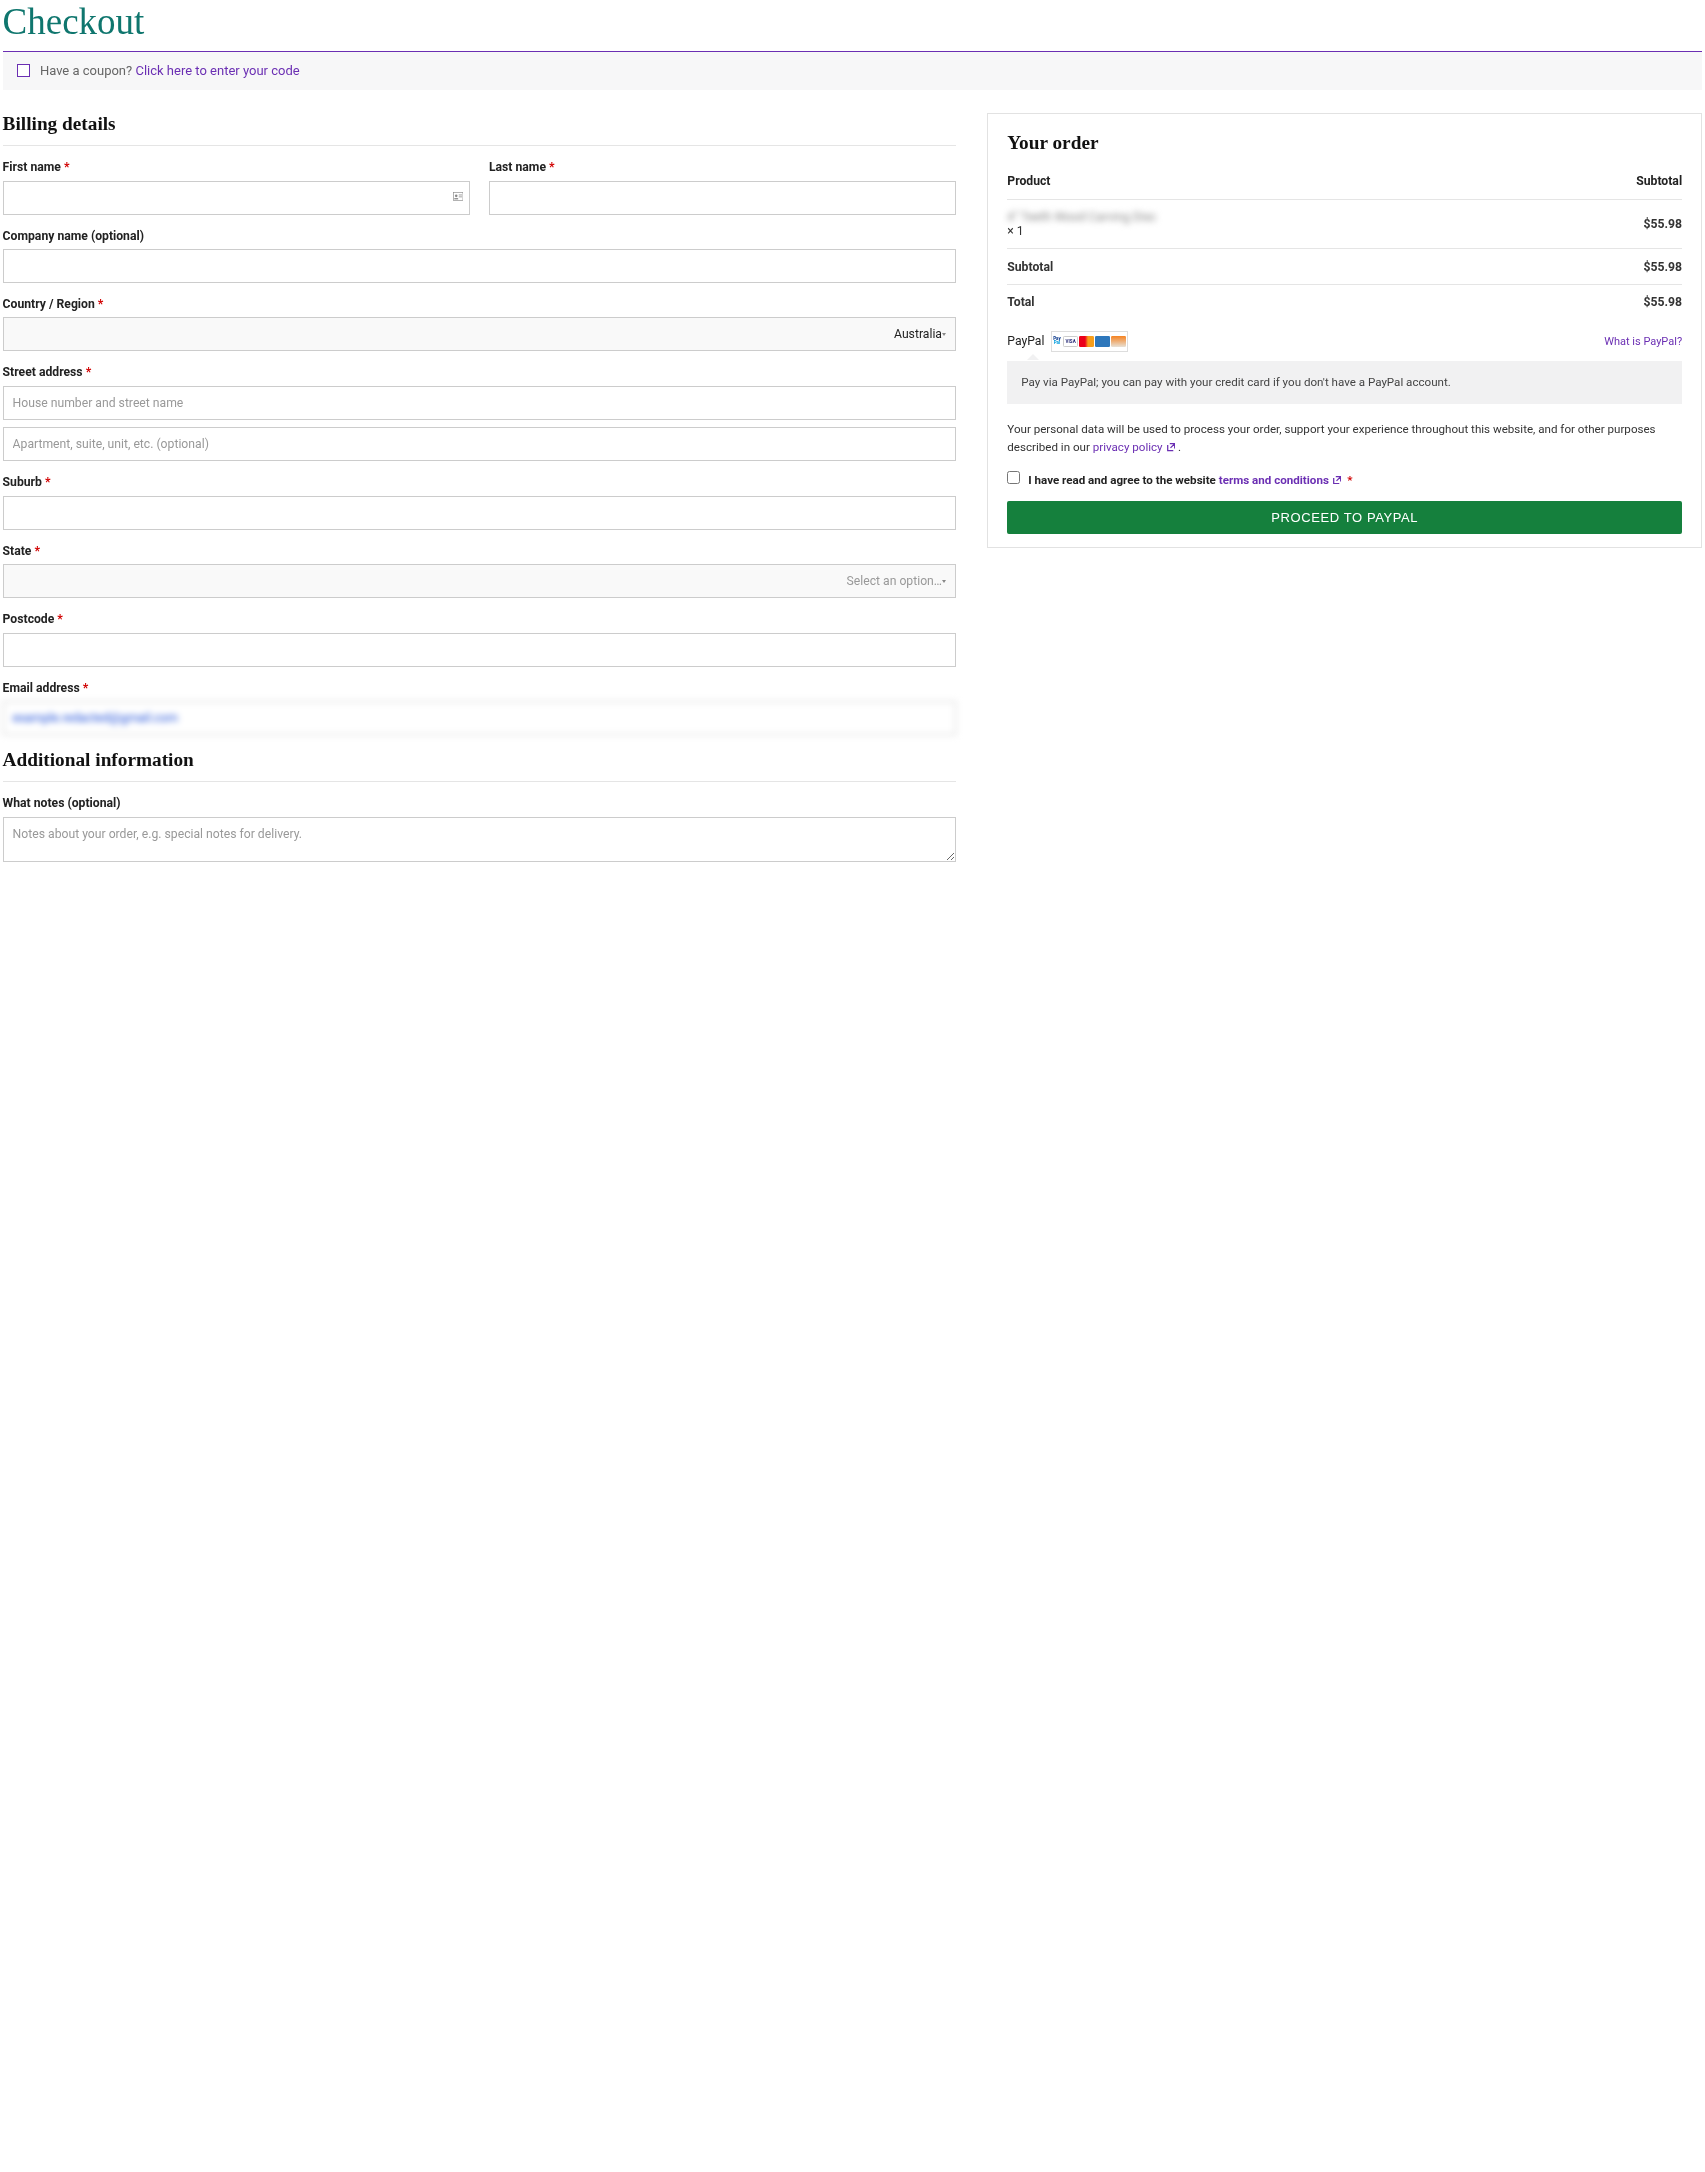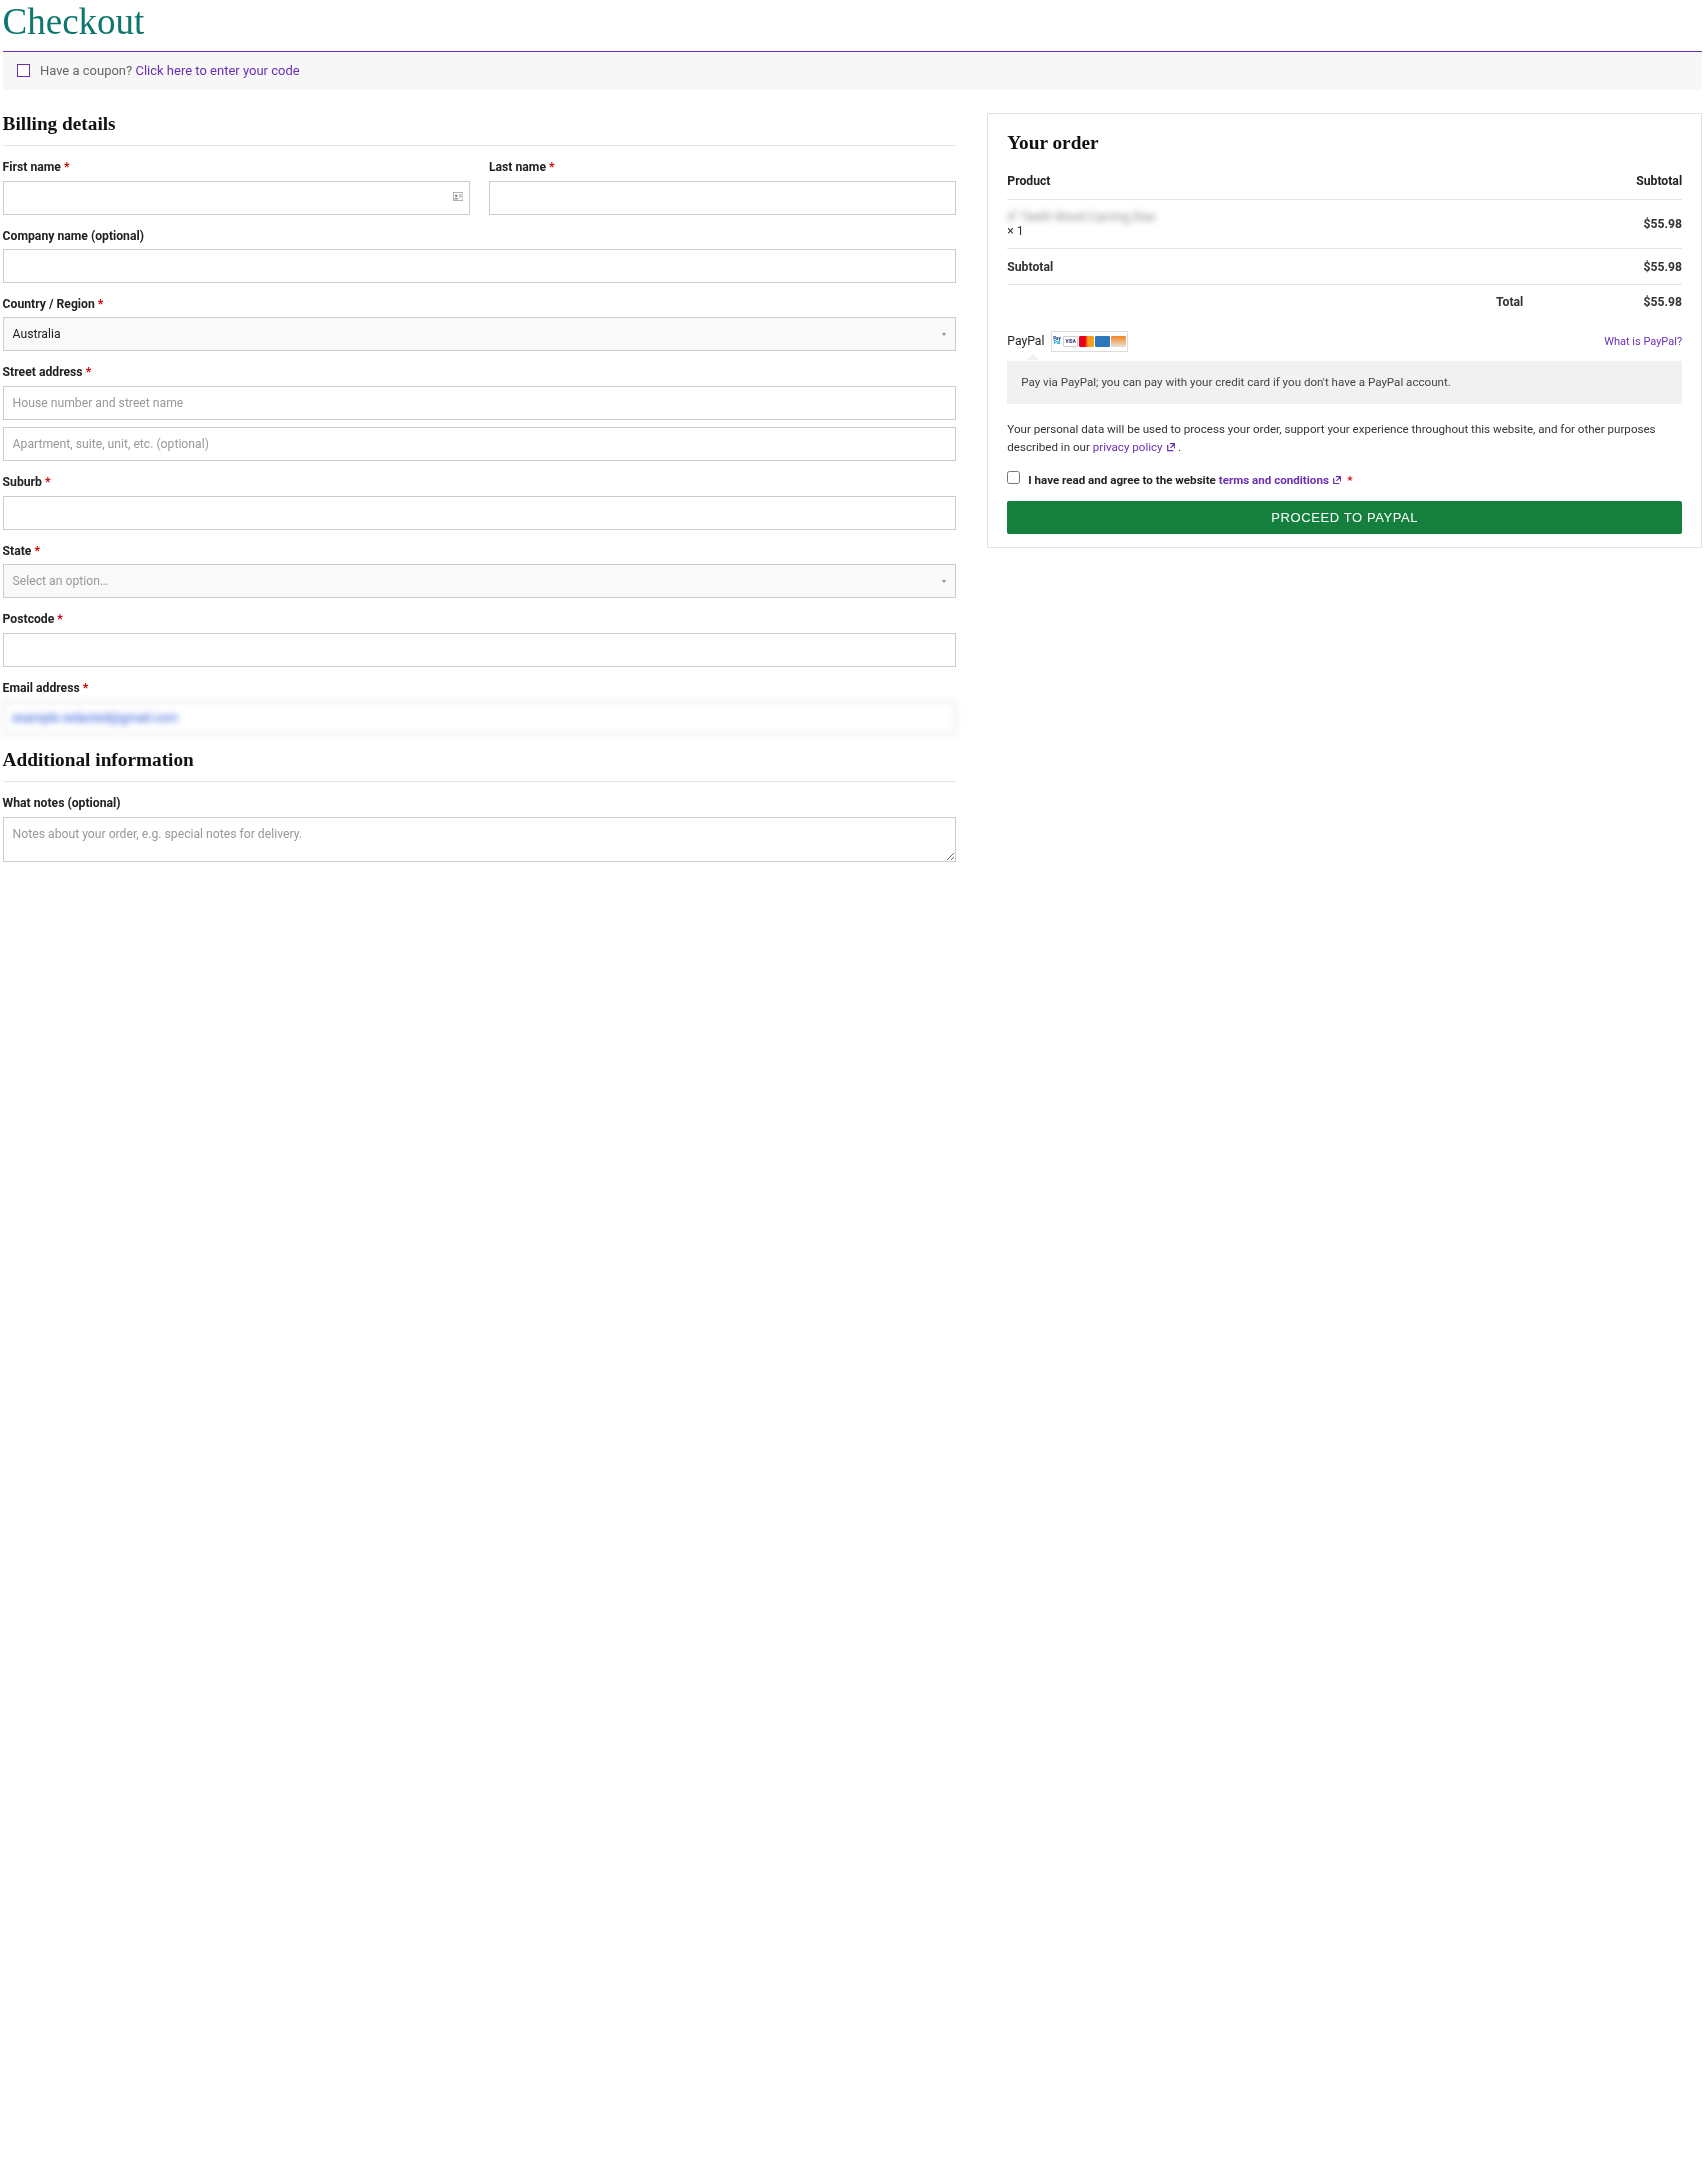--- a/index.html
+++ b/index.html
@@ -16,21 +16,21 @@
 .section-heading-wrap { border-bottom: 0.6px solid #e5e5e5; padding-bottom: 3.9px; margin-bottom: 14px; }
 .form-row { display: flex; gap: 19.3px; }
 .form-group { margin-bottom: 14px; flex: 1; position: relative; }
 label { display: block; font-weight: 700; font-size: 12.2px; color: #222; margin-bottom: 6.4px; }
 .req { color: #d10000; font-weight: 700; }
 input[type=text], input[type=email], textarea, .select {
   width: 100%; border: 0.6px solid #ccc; background: #fff; font-size: 12.2px;
   padding: 9px 9px; color: #1d4ed8; font-family: inherit;
 }
 input::placeholder, textarea::placeholder { color: #999; }
-.select { display: flex; align-items: center; justify-content: space-between; cursor: pointer; color: #222; background: #f9f9f9; }
+.select { display: flex; align-items: center; justify-content: flex-end; cursor: pointer; color: #222; background: #f9f9f9; }
 .select.placeholder { color: #999; }
 .select-caret { width: 0; height: 0; border-left: 2.6px solid transparent; border-right: 2.6px solid transparent; border-top: 3.2px solid #888; }
 .contact-icon { position: absolute; right: 6.4px; top: 31px; width: 10.3px; height: 9px; }
 textarea { resize: vertical; height: 45px; }
 .blur { filter: blur(3.2px); color: #999; }
 .order-box { border: 0.6px solid #e2e2e2; padding: 18px 19.3px 13px; }
 .order-box h2 { margin-bottom: 10.3px; }
 .order-table { width: 100%; border-collapse: collapse; }
 .order-table th, .order-table td { text-align: left; padding: 10.3px 0; font-size: 12.2px; border-bottom: 0.6px solid #e5e5e5; }
 .order-table th { font-weight: 700; color: #222; }
@@ -161,21 +161,21 @@
             <span class="prod-name-blur">4" Teeth Wood Carving Disc</span><br>
             <span>× 1</span>
           </td>
           <td>$55.98</td>
         </tr>
         <tr>
           <td style="font-weight:700;">Subtotal</td>
           <td>$55.98</td>
         </tr>
         <tr class="total-row">
-          <td style="font-weight:700;text-align:right;">Total</td>
+          <td style="font-weight:700;">Total</td>
           <td>$55.98</td>
         </tr>
       </tbody>
         </table>
 
       <div class="payment-row">
         <span class="payment-label">PayPal</span>
         <span class="card-logos">
           <span class="pp-stack">
               <span style="color:#003087;">Pay</span>

